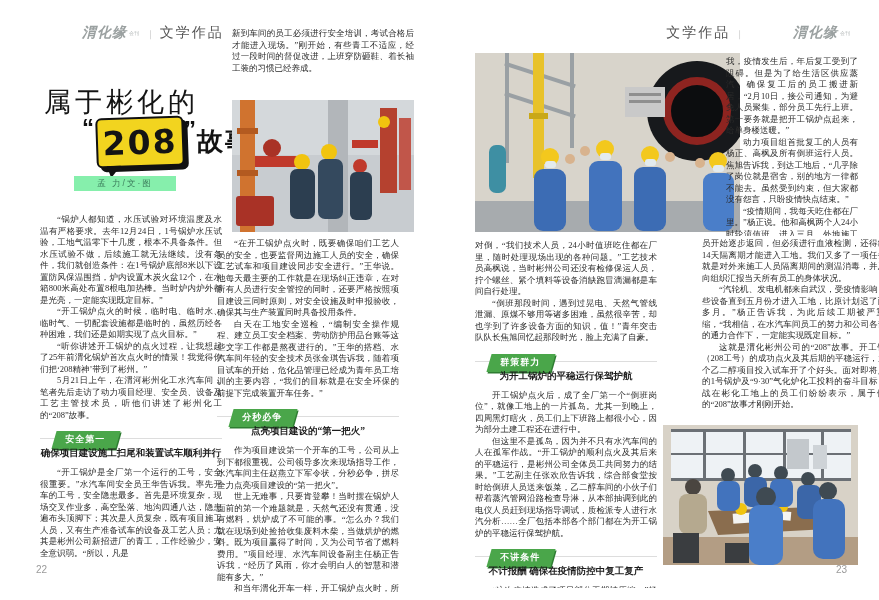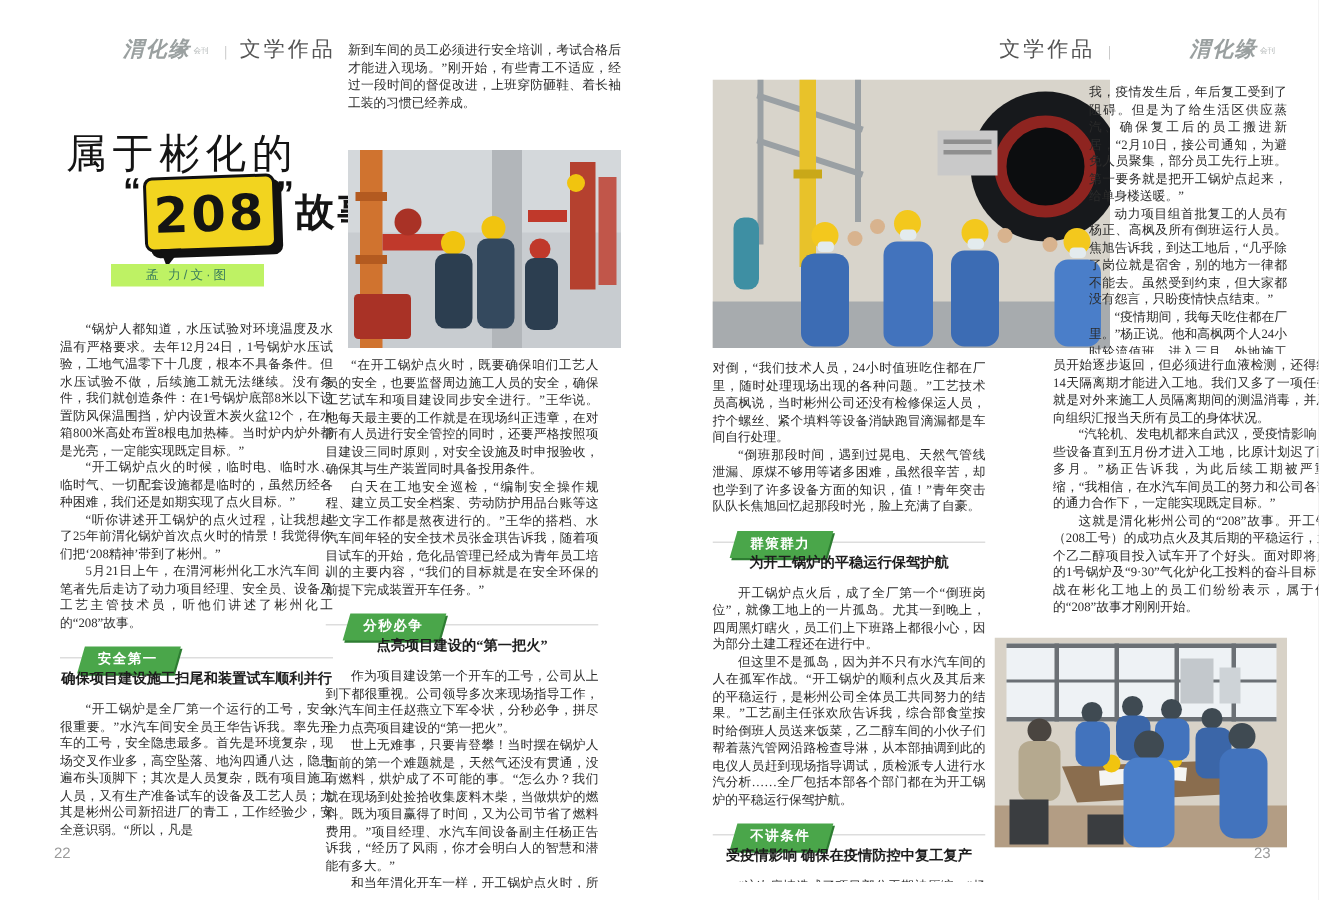--- a/index.html
+++ b/index.html
@@ -21,21 +21,21 @@
   .q-close{left:184px;top:116px;}
   .bubble{position:absolute;left:96px;top:117px;width:84px;height:46px;background:#f2d41f;
           border:2.5px solid #111;border-radius:6px;transform:rotate(-2deg);
           box-shadow:4px 4px 0 #111;display:flex;align-items:center;justify-content:center;}
   .bubble::after{content:"";position:absolute;left:8px;bottom:-12px;width:0;height:0;
           border-left:4px solid transparent;border-right:10px solid transparent;border-top:12px solid #111;}
   .bubble .num{font-size:33px;font-weight:900;color:#141414;letter-spacing:2px;
           font-family:"DejaVu Sans","Liberation Sans",sans-serif;}
   .title-suffix{position:absolute;left:197px;top:124px;font-size:26px;font-weight:800;letter-spacing:2px;
           color:#141414;font-family:"Liberation Sans","DejaVu Sans",sans-serif;}
-  .byline{position:absolute;left:74px;top:176px;width:102px;height:15px;background:#bef264;
+  .byline{position:absolute;left:74px;top:176px;width:102px;height:15px;background:#86efac;
           color:#3c7d5c;font-size:8.5px;line-height:15px;text-align:center;letter-spacing:2px;
           font-family:"Liberation Sans","DejaVu Sans",sans-serif;}
   
   .col{position:absolute;font-size:8.5px;line-height:11.5px;overflow:hidden;}
   .col p{margin:0;text-align:justify;}
   .col p.ind{text-indent:2em;}
   
   .sec{position:relative;margin:10px 0 6px;height:30px;}
   .sec .rule{position:absolute;left:0;right:0;top:7px;border-top:1px solid #ddd;}
   .sec .badge{position:absolute;left:14px;top:0;background:#4aa64a;color:#fff;
@@ -176,21 +176,21 @@
         <div class="sec">
           <span class="rule"></span>
           <span class="badge"><span class="bt">群策群力</span></span>
           <div class="sec-sub">为开工锅炉的平稳运行保驾护航</div>
         </div>
         <p class="ind">开工锅炉点火后，成了全厂第一个“倒班岗位”，就像工地上的一片孤岛。尤其一到晚上，四周黑灯瞎火，员工们上下班路上都很小心，因为部分土建工程还在进行中。</p>
         <p class="ind">但这里不是孤岛，因为并不只有水汽车间的人在孤军作战。“开工锅炉的顺利点火及其后来的平稳运行，是彬州公司全体员工共同努力的结果。”工艺副主任张欢欣告诉我，综合部食堂按时给倒班人员送来饭菜，乙二醇车间的小伙子们帮着蒸汽管网沿路检查导淋，从本部抽调到此的电仪人员赶到现场指导调试，质检派专人进行水汽分析……全厂包括本部各个部门都在为开工锅炉的平稳运行保驾护航。</p>
         <div class="sec">
           <span class="rule"></span>
           <span class="badge"><span class="bt">不讲条件</span></span>
-          <div class="sec-sub">受疫情影响 确保在疫情防控中复工复产</div>
+          <div class="sec-sub">不计报酬 确保在疫情防控中复工复产</div>
         </div>
         <p class="ind">“这次疫情造成了项目部分工期被压缩。”杨正告诉</p>
       </div>
 
     <div class="col" style="left:702px;top:238px;width:193px;height:184px;">
         <p class="noind">员开始逐步返回，但必须进行血液检测，还得经过14天隔离期才能进入工地。我们又多了一项任务，就是对外来施工人员隔离期间的测温消毒，并及时向组织汇报当天所有员工的身体状况。</p>
         <p class="ind">“汽轮机、发电机都来自武汉，受疫情影响，这些设备直到五月份才进入工地，比原计划迟了两个多月。”杨正告诉我，为此后续工期被严重压缩，“我相信，在水汽车间员工的努力和公司各部门的通力合作下，一定能实现既定目标。”</p>
         <p class="ind">这就是渭化彬州公司的“208”故事。开工锅炉（208工号）的成功点火及其后期的平稳运行，为整个乙二醇项目投入试车开了个好头。面对即将点火的1号锅炉及“9·30”气化炉化工投料的奋斗目标，奋战在彬化工地上的员工们纷纷表示，属于他们的“208”故事才刚刚开始。</p>
       </div>
 

